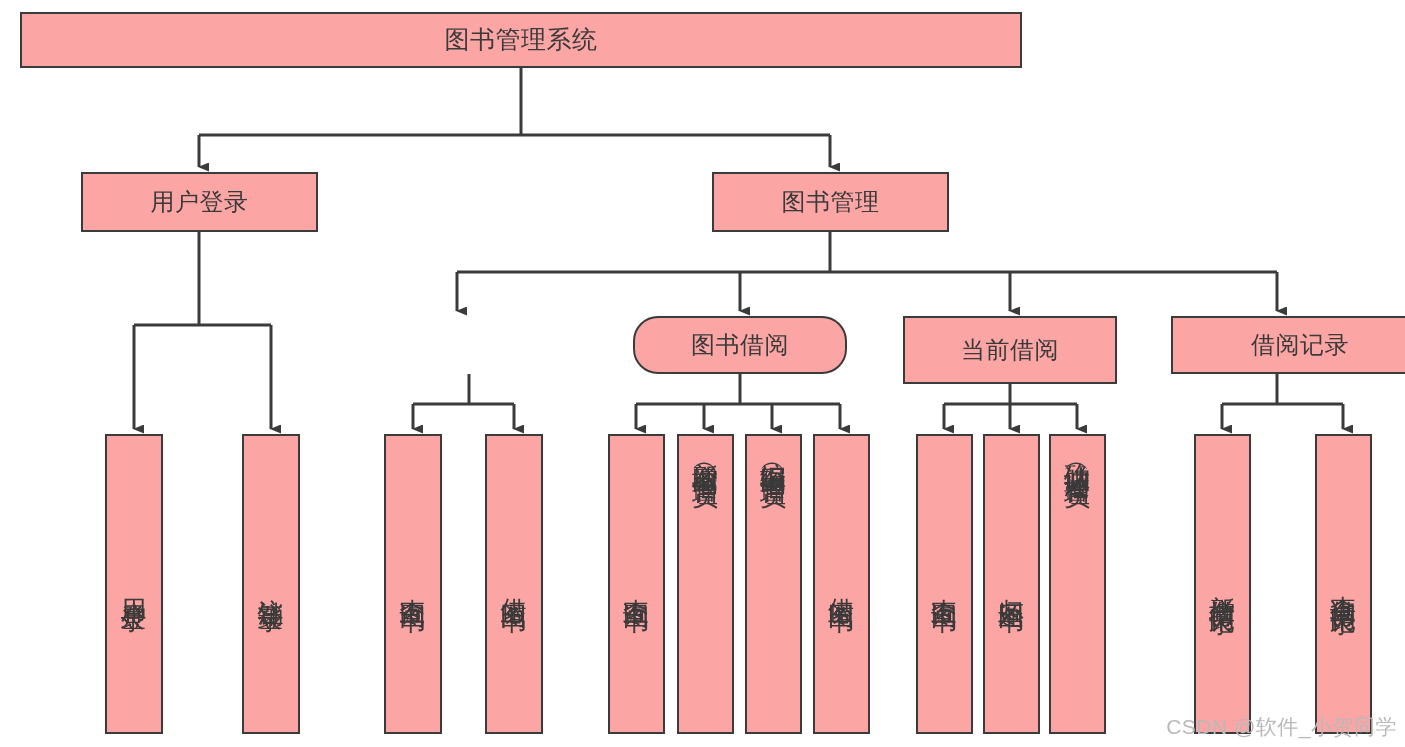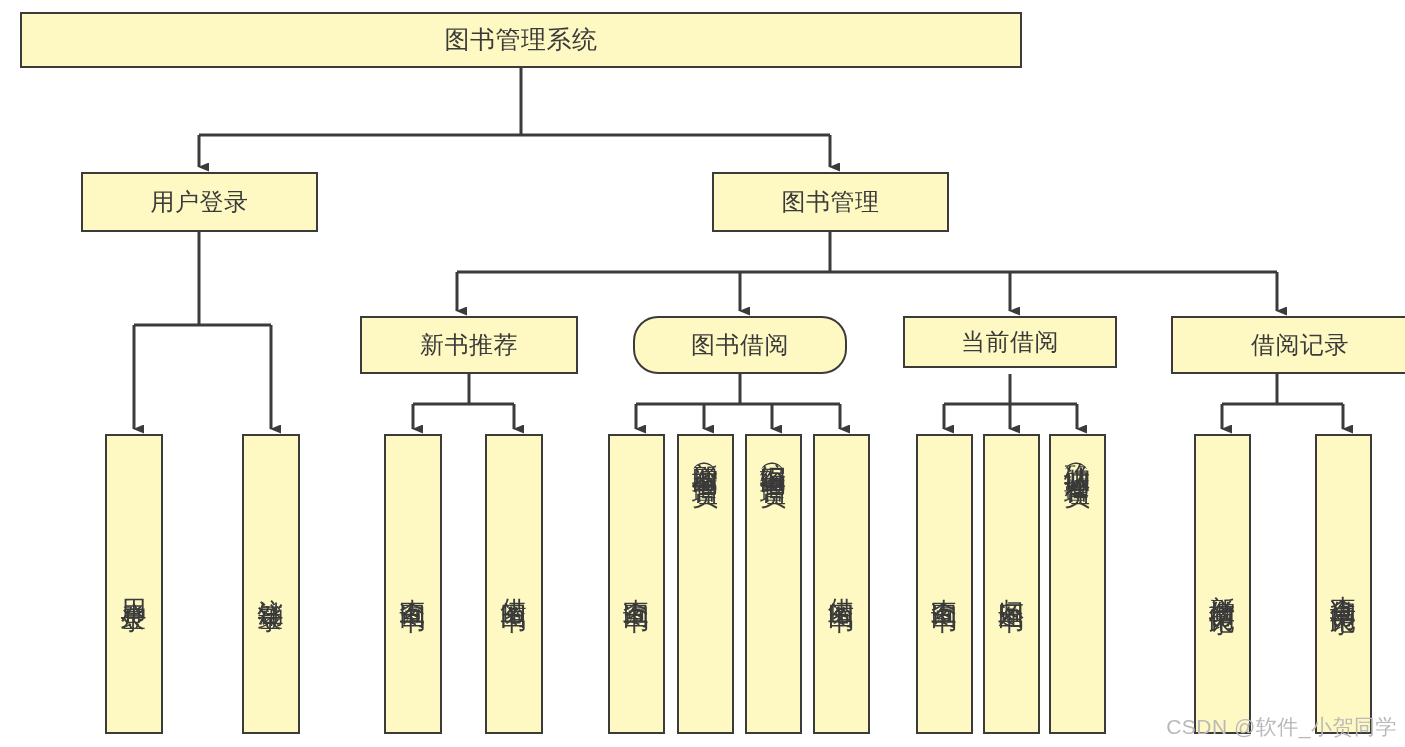--- a/index.html
+++ b/index.html
@@ -12,21 +12,21 @@
   }
   #stage{position:relative;width:1405px;height:747px;}
 
   
   #wires{position:absolute;left:0;top:0;width:1405px;height:747px;}
 
   
   .node{
     position:absolute;
     box-sizing:border-box;
-    background:#fef9c3;
+    background:#fca5a5;
     border:2.5px solid #3b3b3b;
     color:#3a3a3a;
     display:flex;
     align-items:center;
     justify-content:center;
     z-index:2;
   }
   .node .lbl{
     display:block;
     line-height:1.18;
@@ -126,27 +126,24 @@
     <span class="lbl">图书管理系统</span>
   </div>
 
   <div class="node h-node" style="left:81px;top:172px;width:237px;height:60px;">
     <span class="lbl">用户登录</span>
   </div>
   <div class="node h-node" style="left:712px;top:172px;width:237px;height:60px;">
     <span class="lbl">图书管理</span>
   </div>
 
-  <div class="node h-node" style="left:360px;top:316px;width:218px;height:58px;">
-    <span class="lbl">新书推荐</span>
-  </div>
   <div class="node h-node" style="left:633px;top:316px;width:214px;height:58px;border-radius:25px;">
     <span class="lbl">图书借阅</span>
   </div>
-  <div class="node h-node" style="left:903px;top:316px;width:214px;height:52px;font-family:Liberation Serif, serif;">
+  <div class="node h-node" style="left:903px;top:316px;width:214px;height:68px;font-family:Liberation Serif, serif;">
     <span class="lbl">当前借阅</span>
   </div>
   <div class="node h-node" style="left:1171px;top:316px;width:258px;height:58px;text-align:right;">
     <span class="lbl">借阅记录</span>
   </div>
 
   <div class="node v-node mid" style="left:105px;top:434px;width:58px;height:300px;">
     <span class="lbl">用户登录</span>
   </div>
   <div class="node v-node mid" style="left:242px;top:434px;width:58px;height:300px;">

